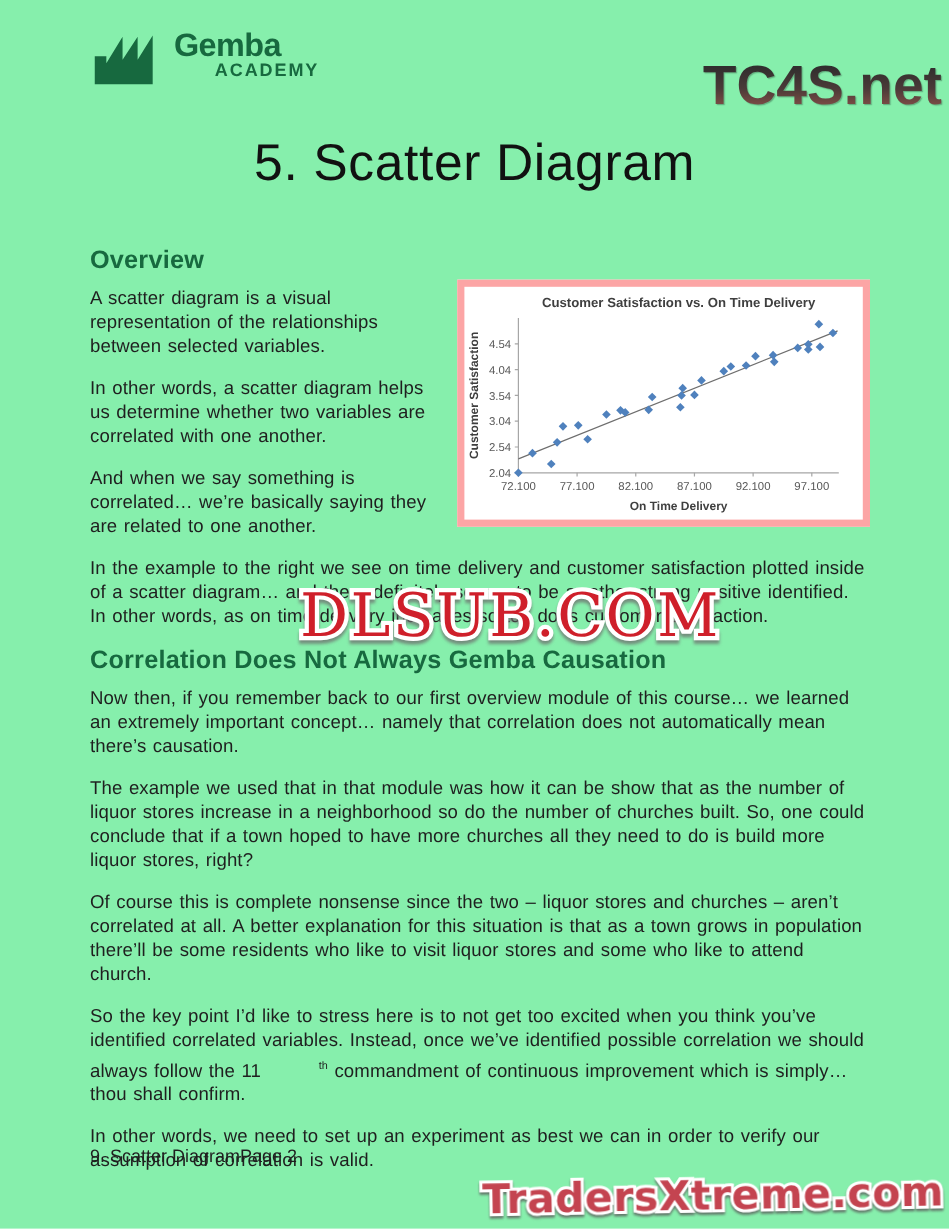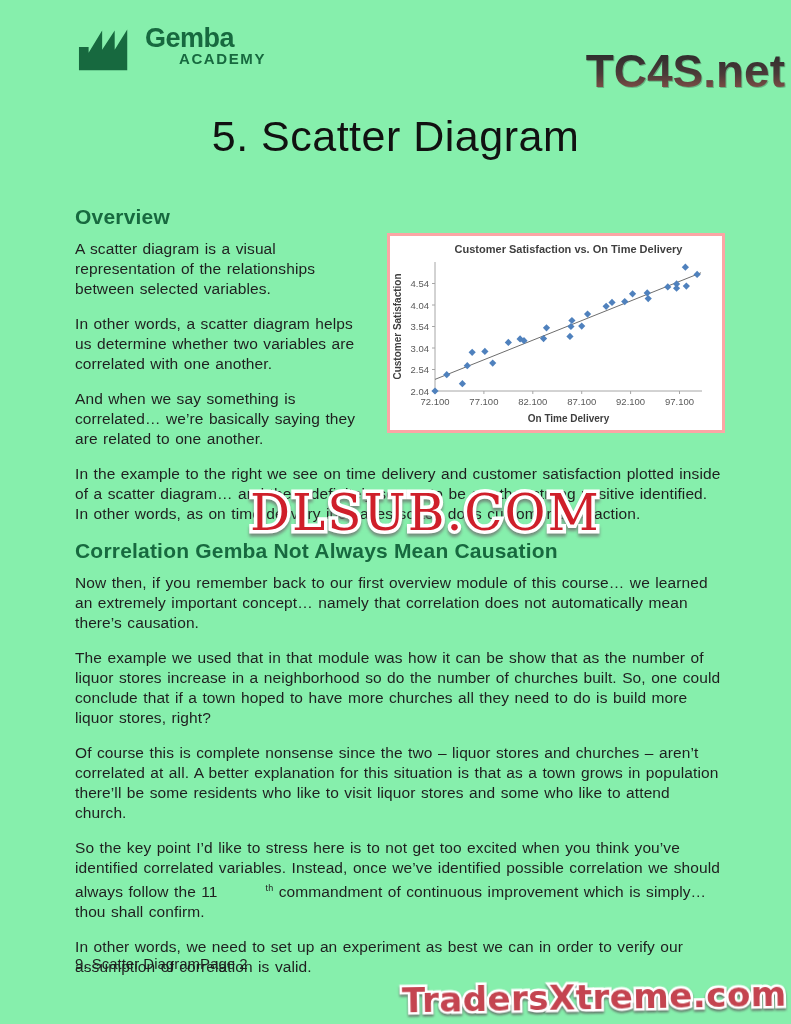--- a/index.html
+++ b/index.html
@@ -20,21 +20,21 @@
     filter:drop-shadow(1px 1px 0 rgba(0,0,0,.25));margin-top:42px;}
 
   h1.doc-title{margin:0;position:absolute;top:112px;left:0;width:100%;text-align:center;
     font-size:43px;font-weight:400;color:#111;letter-spacing:.5px;}
 
   .content{position:absolute;top:205px;left:75px;width:650px;}
   h2.sec{font-size:21px;font-weight:bold;color:#17693f;margin:0 0 10px 0;letter-spacing:.2px;}
   p{font-size:15.5px;line-height:20px;margin:0 0 15px 0;letter-spacing:.1px;word-spacing:1px;}
   sup{font-size:9px;padding-left:48px;}
 
-  .chart-box{float:right;width:332px;height:194px;border:3px solid #fca5a5;background:#fff;
+  .chart-box{float:right;width:332px;height:194px;border:6px solid #fca5a5;background:#fff;
     margin:-6px 0 10px 21px;}
 
   .sec2{margin-top:24px;}
 
   .wm-mid{position:absolute;left:250px;top:484px;z-index:5;
     font-family:"DejaVu Serif",serif;font-weight:normal;font-size:50px;letter-spacing:2px;
     color:#cf1f2a;-webkit-text-stroke:7px #ffffff;paint-order:stroke fill;
     filter:drop-shadow(0 3px 1.5px rgba(110,110,110,.75));white-space:nowrap;}
 
   .footer{position:absolute;top:955px;left:75px;right:81px;display:flex;
@@ -129,21 +129,21 @@
           <path d="M 307.1098901098901 34.87 L 310.7098901098901 38.47 L 307.1098901098901 42.07 L 303.5098901098901 38.47 Z" fill="#4f81bd"></path>
           <text x="178.5" y="186" text-anchor="middle" font-size="10" font-weight="bold" fill="#3f3f3f">On Time Delivery</text>
           <text x="11" y="90.5" text-anchor="middle" font-size="10" font-weight="bold" fill="#3f3f3f" transform="rotate(-90 11 90.5)">Customer Satisfaction</text>
         </svg></div>
 
     <p>A scatter diagram is a visual representation of the relationships between selected variables.</p>
     <p>In other words, a scatter diagram helps us determine whether two variables are correlated with one another.</p>
     <p>And when we say something is correlated… we’re basically saying they are related to one another.</p>
     <p>In the example to the right we see on time delivery and customer satisfaction plotted inside of a scatter diagram… and there definitely seems to be a rather strong positive identified.  In other words, as on time delivery increases so too does customer satisfaction.</p>
 
-    <h2 class="sec sec2">Correlation Gemba Not Always Mean Causation</h2>
+    <h2 class="sec sec2">Correlation Does Not Always Gemba Causation</h2>
 
     <p>Now then, if you remember back to our first overview module of this course… we learned an extremely important concept… namely that correlation does not automatically mean there’s causation.</p>
     <p>The example we used that in that module was how it can be show that as the number of liquor stores increase in a neighborhood so do the number of churches built.  So, one could conclude that if a town hoped to have more churches all they need to do is build more liquor stores, right?</p>
     <p>Of course this is complete nonsense since the two – liquor stores and churches – aren’t correlated at all.  A better explanation for this situation is that as a town grows in population there’ll be some residents who like to visit liquor stores and some who like to attend church.</p>
     <p><span>So the key point I’d like to stress here is to not get too excited when you think you’ve identified correlated variables.  Instead, once we’ve identified possible correlation we should always follow the 11</span><sup>th</sup><span> commandment of continuous improvement which is simply… thou shall confirm.</span></p>
     <p>In other words, we need to set up an experiment as best we can in order to verify our assumption of correlation is valid.</p>
   </div>
 
   <div class="wm-mid">DLSUB.COM</div>
 

